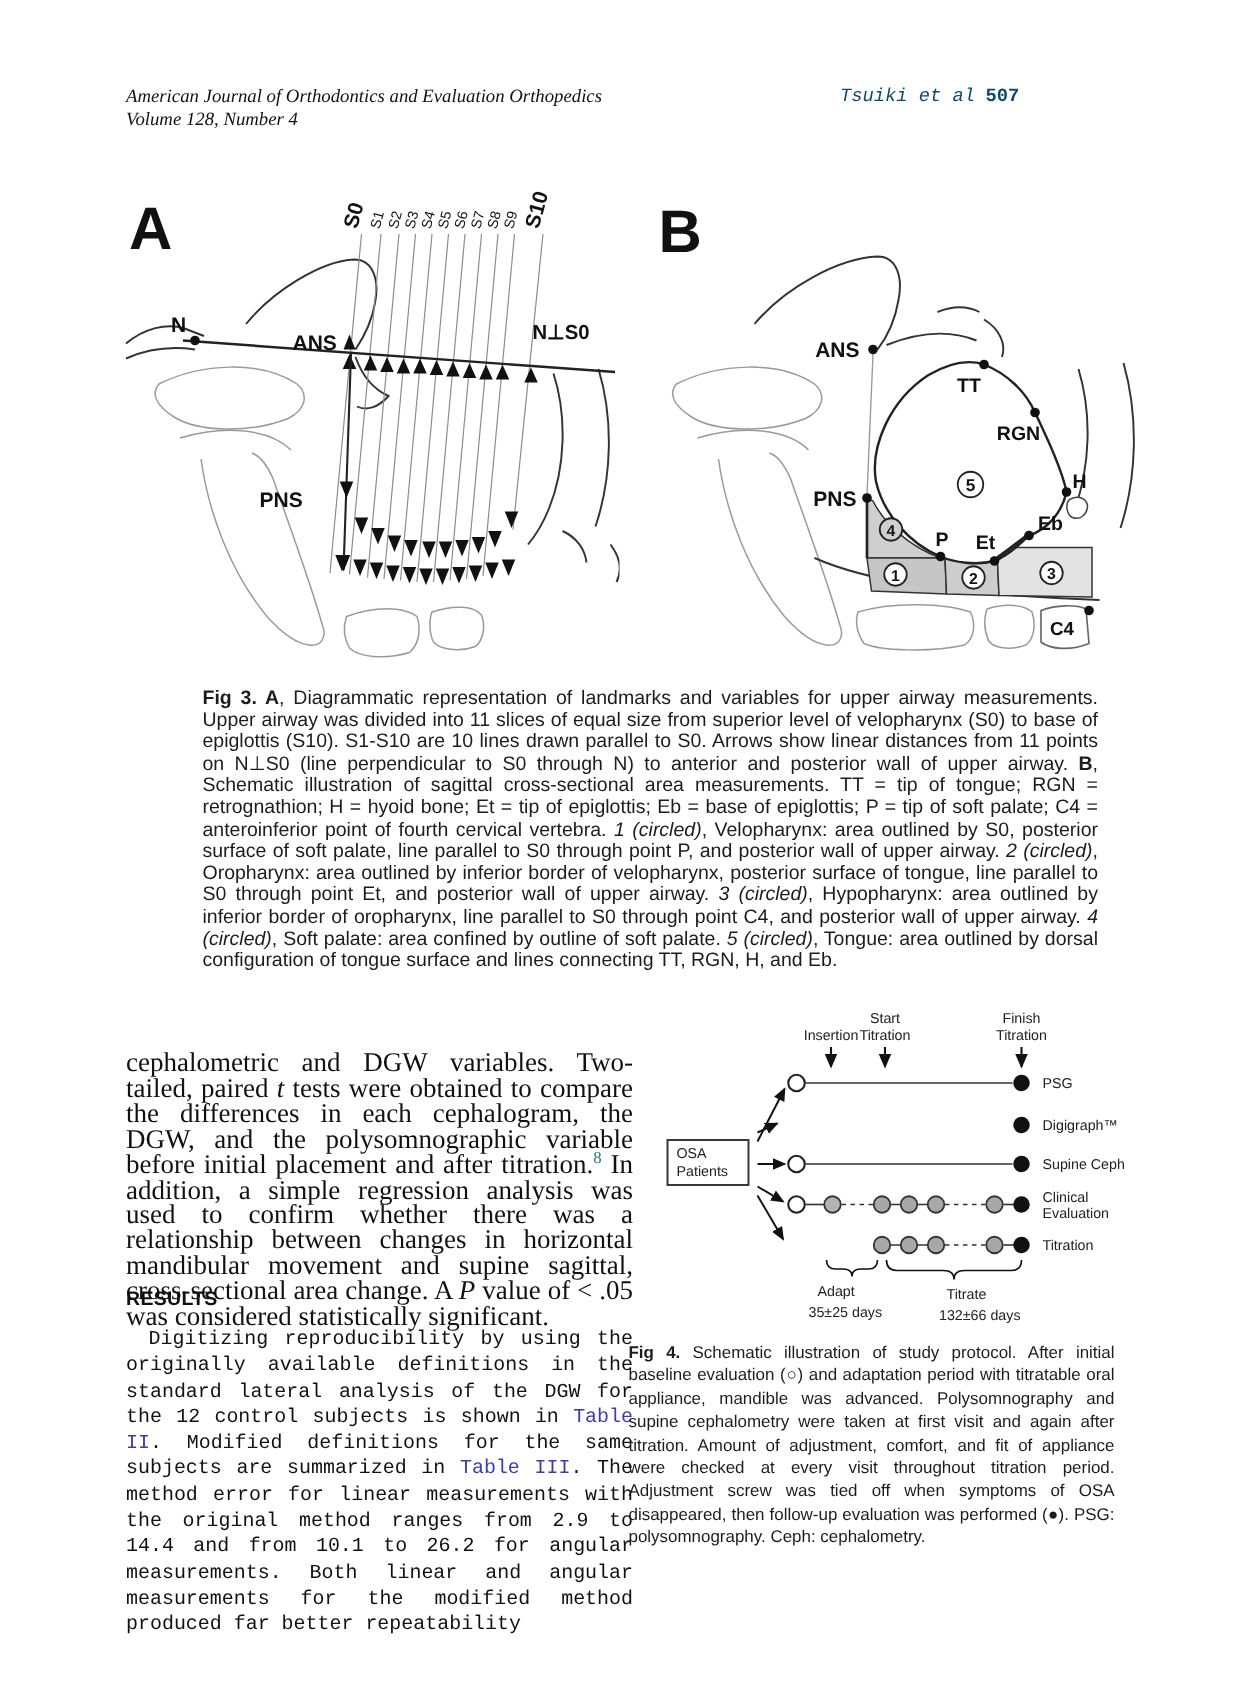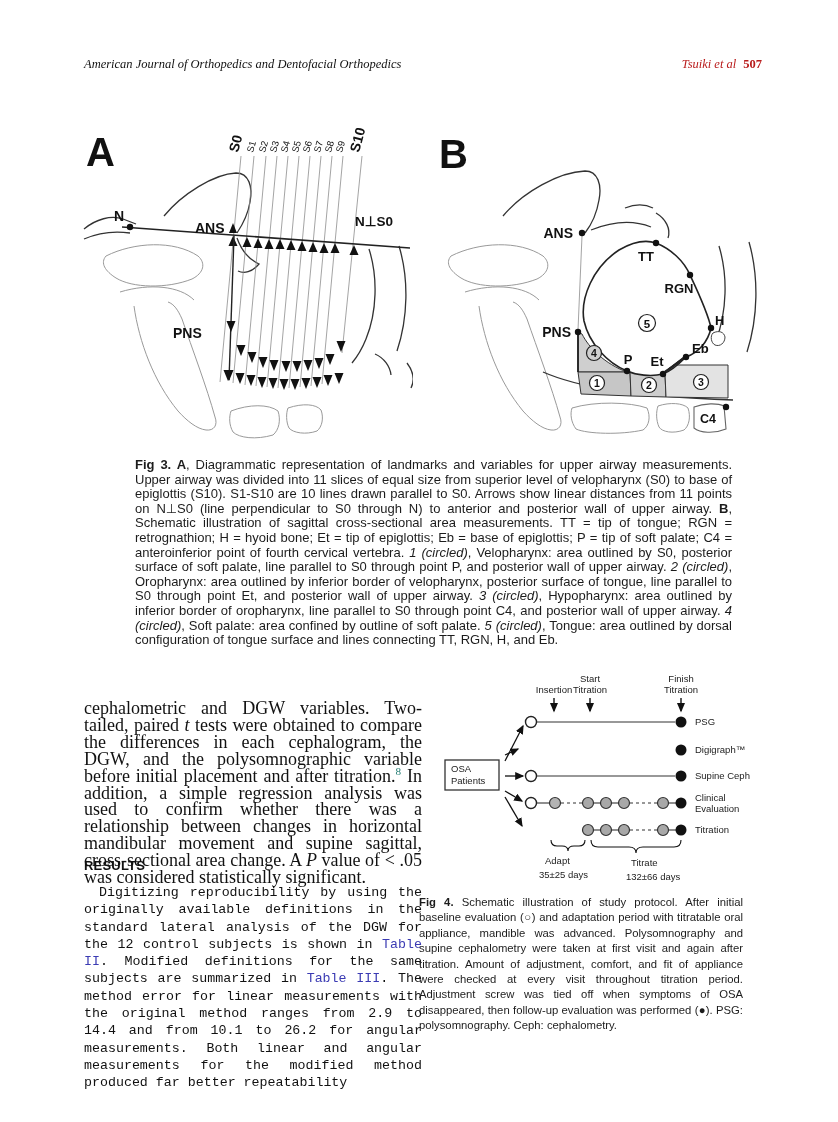--- a/index.html
+++ b/index.html
@@ -1,22 +1,22 @@
 <!DOCTYPE html>
 <html><head>
 <meta charset="utf-8">
 <style>
   html,body{margin:0;padding:0;background:#fff;}
   .page{position:relative;width:838px;height:1122px;background:#fff;outline:1px solid #c8c8c8;overflow:hidden;
         font-family:"Liberation Sans",sans-serif;color:#1a1a1a;}
   
   .hdr-left{position:absolute;left:84px;top:57px;width:430px;font-family:"Liberation Serif",serif;
             font-style:italic;font-size:12.5px;line-height:15px;color:#111;}
-  .hdr-right{position:absolute;left:560px;top:57px;width:202px;text-align:right;
-             font-family:Liberation Serif, serif;font-size:12.5px;color:#b91c1c;}
+  .hdr-right{position:absolute;left:560px;top:57px;width:202px;text-align:left;
+             font-family:Liberation Mono, monospace;font-size:12.5px;color:#0c4a6e;}
   .hdr-right .cit{font-style:italic;}
   .hdr-right .pg{font-weight:bold;font-style:normal;margin-left:7px;}
   
   .fig3{position:absolute;left:78px;top:120px;width:690px;height:335px;}
   .fig3 svg{position:absolute;top:0;}
   .svgA{left:0;}
   .svgB{left:347px;}
   text{font-family:"Liberation Sans",sans-serif;}
   .cap3{position:absolute;left:135px;top:458px;width:597px;font-size:13px;line-height:14.6px;
         text-align:justify;color:#1c1c1c;}
@@ -36,21 +36,22 @@
   .seg-sup{font-size:0.62em;vertical-align:super;line-height:0;}
   .seg-blue{color:#3b3bb3;}
   .seg-teal{color:#1e7a70;}
 </style>
 </head>
 <body>
 
 <div class="page">
 
   <div class="hdr-left">
-    <div>American Journal of Orthopedics and Dentofacial Orthopedics</div>
+    <div>American Journal of Orthodontics and Evaluation Orthopedics</div>
+    <div>Volume 128, Number 4</div>
   </div>
   <div class="hdr-right">
     <span class="cit">Tsuiki et al</span><span class="pg">507</span>
   </div>
 
   <div class="fig3">
 
     <svg class="svgA" width="335" height="332" viewBox="0 0 335 332">
       <text x="8" y="46" font-size="40" font-weight="bold" fill="#111">A</text>
 

